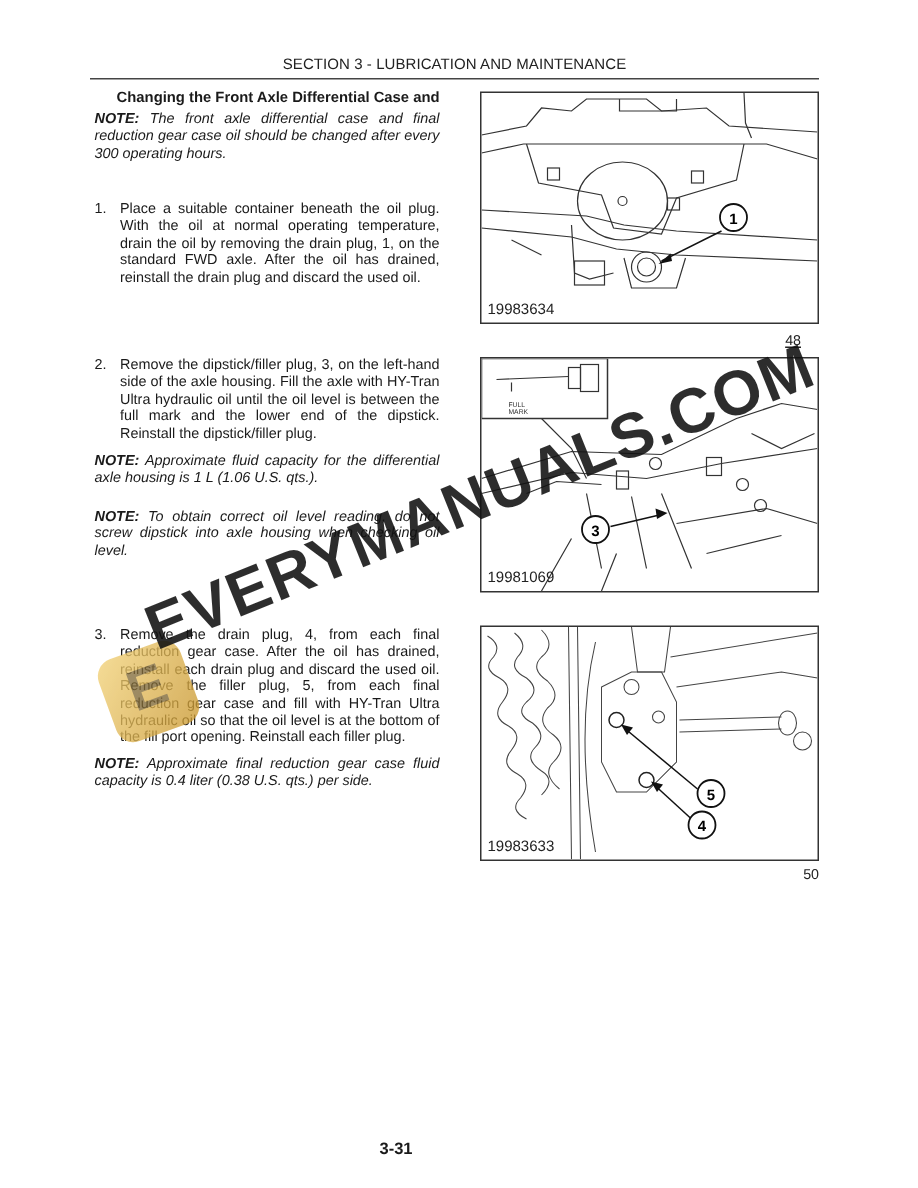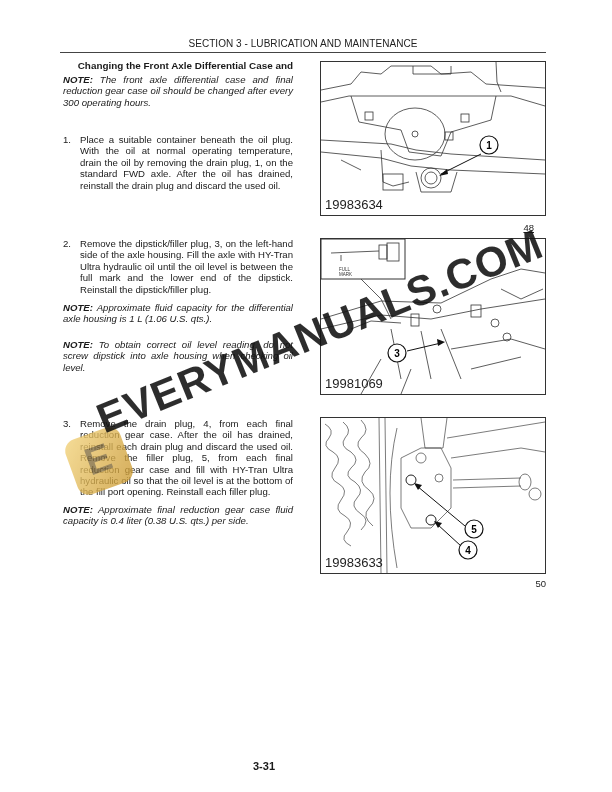--- a/index.html
+++ b/index.html
@@ -11,21 +11,21 @@
   .header-rule { left:60px; width:486px; top:52px; height:0; border-top:1.3px solid #444; }
   .col { left:63px; width:230px; font-size:9.6px; line-height:11.4px; }
   .title { font-weight:bold; font-size:9.9px; line-height:12px;text-align:right; }
   .note { font-style:italic; text-align:justify; text-align-last:left; }
   .note b { font-style:italic; font-weight:bold; }
   .step { display:flex; text-align:justify; text-align-last:left; }
   .step .num { width:17px; flex:0 0 17px; }
   .step .txt { flex:1; }
   .fig { border:1.3px solid #333; background:#fff; overflow:hidden; }
   .fig svg { position:absolute; left:0; top:0; }
-  .fig-id { position:absolute; left:4px; bottom:3px; font-size:13px; color:#222; }
+  .fig-id { position:absolute; left:4px; bottom:3px; font-size:10px; color:#222; }
   .fig-num { font-size:9.5px; text-align:right; width:30px; color:#222; }
   .pagenum { left:0; width:528px; top:760px; text-align:center; font-weight:bold; font-size:11px; }
   .callout { font-size:10px; font-weight:bold; font-family:"Liberation Sans", sans-serif; }
   .wm { pointer-events:none; }
 </style>
 </head>
 <body>
 
 <div class="abs header">SECTION 3 - LUBRICATION AND MAINTENANCE</div>
 <div class="abs header-rule"></div>

